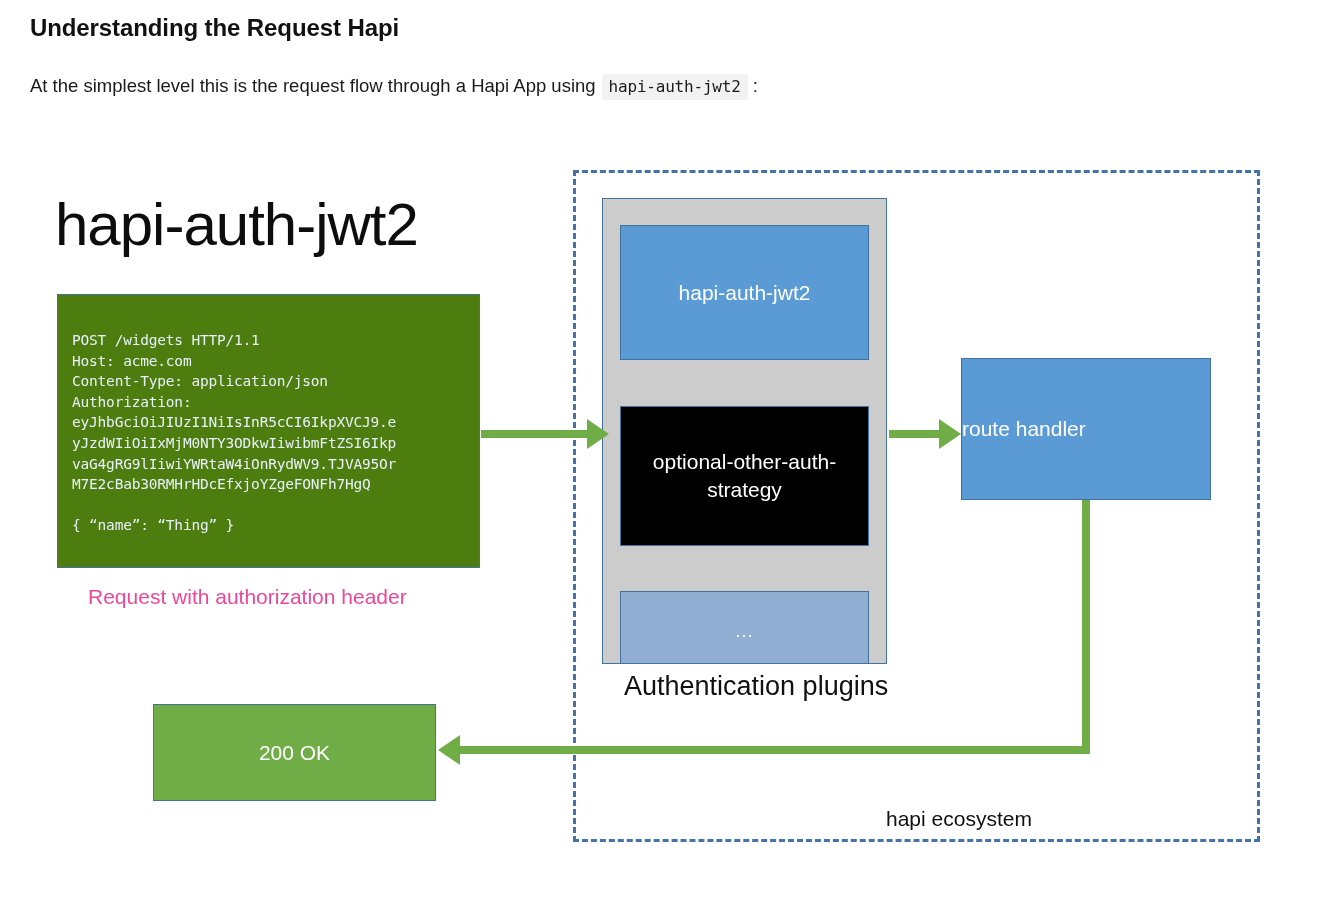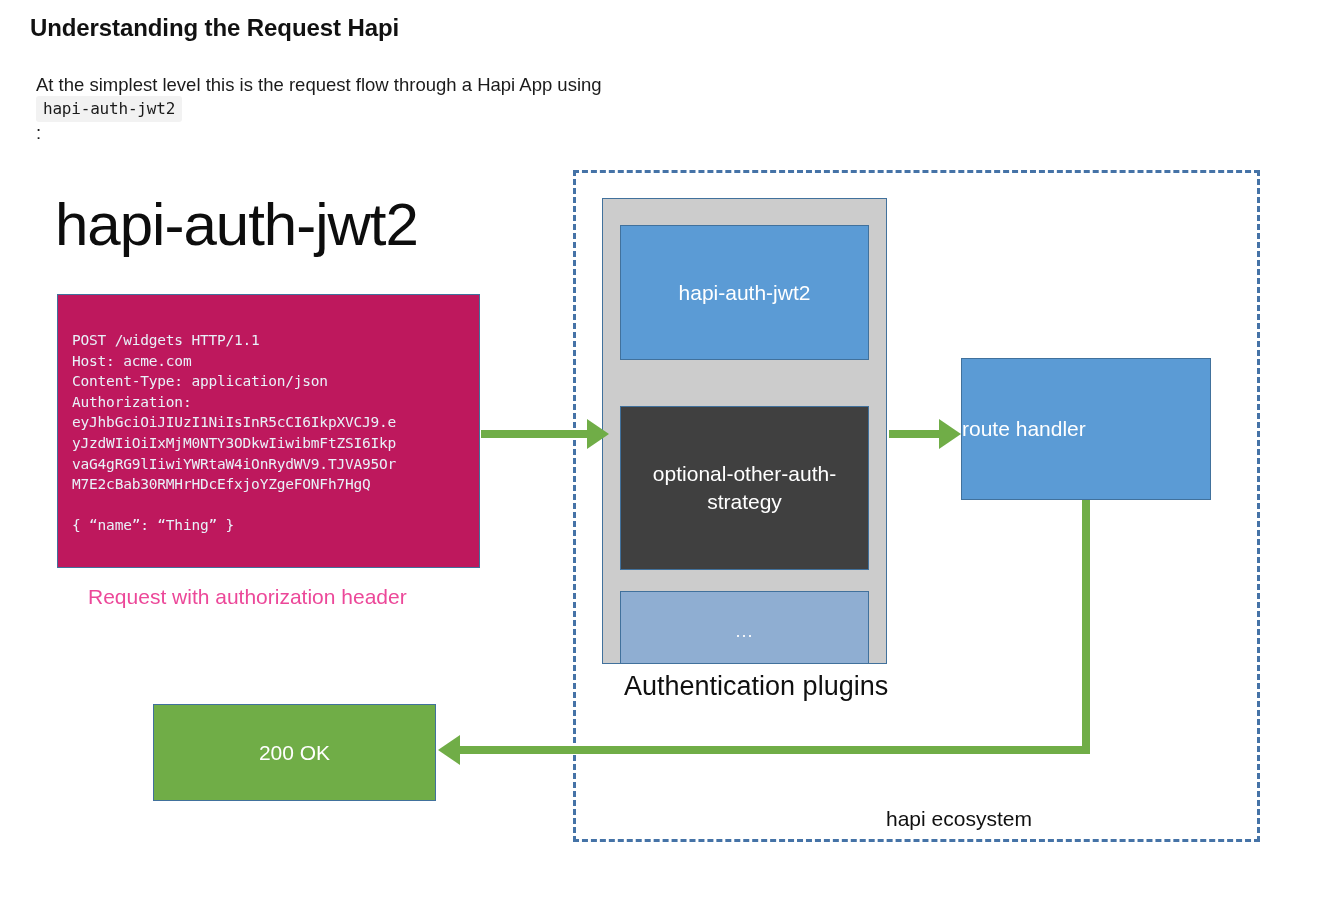--- a/index.html
+++ b/index.html
@@ -33,21 +33,20 @@
   }
   .intro-line {
     position: absolute;
     left: 30px;
     top: 74px;
     font-size: 18.5px;
     color: #1b1b1b;
     white-space: nowrap;
     display: flex;
     align-items: baseline;
-    flex-direction: column;
   }
   .code-chip {
     font-family: "DejaVu Sans Mono", "Liberation Mono", monospace;
     font-size: 16px;
     background: #f2f2f2;
     border-radius: 3px;
     padding: 3px 7px 4px 7px;
     margin: 0 5px 0 6px;
     color: #1b1b1b;
     letter-spacing: -0.2px;
@@ -93,21 +92,21 @@
     white-space: nowrap;
   }
 
   
   .request-box {
     position: absolute;
     left: 57px;
     top: 294px;
     width: 423px;
     height: 274px;
-    background: #be185d;
+    background: #4d7c0f;
     border: 1px solid #41719c;
     box-sizing: border-box;
   }
   .request-code {
     position: absolute;
     left: 14px;
     top: 35px;
     right: 6px;
     font-family: "DejaVu Sans Mono", "Liberation Mono", monospace;
     font-size: 14.5px;
@@ -150,22 +149,22 @@
     color: #ffffff;
   }
   .plugin-card.primary {
     top: 26px;
     height: 135px;
     background: #5b9bd5;
     font-size: 21px;
   }
   .plugin-card.secondary {
     top: 207px;
-    height: 164px;
-    background: #404040;
+    height: 140px;
+    background: #000000;
     font-size: 21px;
     line-height: 28px;
     padding: 4px 10px;
   }
   .plugin-card.tertiary {
     top: 392px;
     height: 115px;
     background: #8faed2;
     font-size: 21px;
   }

